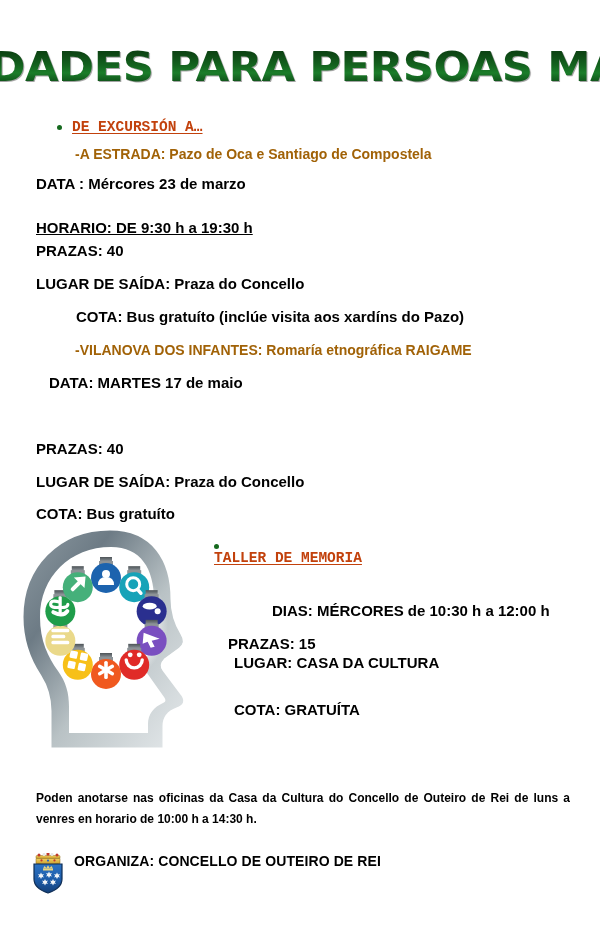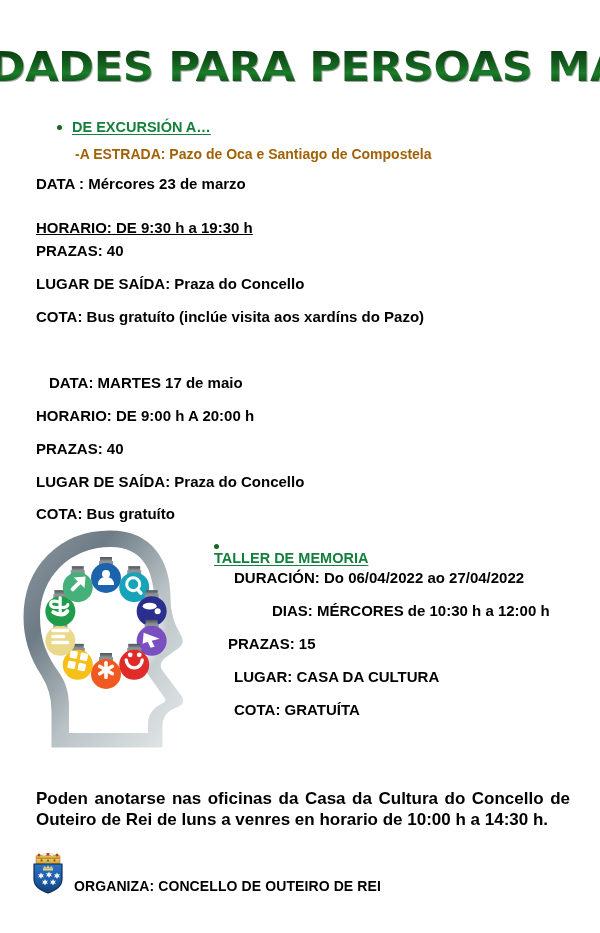--- a/index.html
+++ b/index.html
@@ -44,23 +44,24 @@
 
   
   .blk{position:absolute;font-weight:700;}
   .body-line{
     position:absolute;left:36px;
     font-size:15px;line-height:16px;
     font-weight:700;color:#000;
     white-space:nowrap;
   }
   .green-head{
-    color:#15803d;font-weight:700;
+    color:#c2410c;font-weight:700;
     text-decoration:underline;
     text-underline-offset:2px;
+    font-family:Liberation Mono, monospace;
   }
   .green-sub{color:#a16207;font-weight:700;}
 
   .bullet-row{position:absolute;display:flex;align-items:flex-start;}
   .bullet-dot{
     width:5px;height:5px;border-radius:50%;
     background:#15691e;margin-right:10px;margin-top:7px;flex:0 0 auto;
   }
 
   
@@ -71,26 +72,26 @@
 
   
   .prazo{
     position:absolute;left:36px;top:752px;
     font-size:13.5px;line-height:17px;font-weight:700;
     color:#15691e;text-decoration:underline;text-underline-offset:2px;
     white-space:nowrap;
   }
   .poden{
     position:absolute;left:36px;top:788px;width:534px;
-    font-size:17px;line-height:21px;font-weight:700;color:#000;
+    font-size:12px;line-height:21px;font-weight:700;color:#000;
     text-align:justify;
   }
   .organiza-row{
     position:absolute;left:30px;top:853px;
-    display:flex;align-items:flex-end;gap:8px;
+    display:flex;align-items:flex-start;gap:8px;
   }
   .organiza-label{
     font-size:14px;font-weight:700;color:#000;white-space:nowrap;
     letter-spacing:0.1px;
   }
   .crest{width:36px;height:41px;display:block;}
 </style>
 </head>
 <body>
 
@@ -104,25 +105,25 @@
     <span class="bullet-dot"></span>
     <span class="green-head" style="font-size:14.5px;line-height:18px;">DE EXCURSIÓN A…</span>
   </div>
 
   <div class="blk green-sub" style="left:75px;top:145px;font-size:14px;line-height:18px;white-space:nowrap;">-A ESTRADA: Pazo de Oca e Santiago de Compostela</div>
 
   <div class="body-line" style="top:176px;">DATA : Mércores 23 de marzo</div>
   <div class="body-line" style="top:220px;text-decoration:underline;">HORARIO:  DE  9:30 h a 19:30 h</div>
   <div class="body-line" style="top:243px;">PRAZAS: 40</div>
   <div class="body-line" style="top:276px;">LUGAR DE SAÍDA: Praza do Concello</div>
-  <div class="body-line" style="top:309px;">COTA: Bus gratuíto (inclúe visita aos xardíns do Pazo)</div>
-
+  <div class="body-line" style="top:309px;margin-left:40px;">COTA: Bus gratuíto (inclúe visita aos xardíns do Pazo)</div>
+
+  <div class="blk green-sub" style="left:75px;top:341px;font-size:14px;line-height:18px;white-space:nowrap;">-VILANOVA DOS INFANTES: Romaría etnográfica  RAIGAME</div>
 
   <div class="body-line" style="top:375px;padding-left:13px;">DATA:  MARTES 17 de maio</div>
-  <div class="body-line" style="top:408px;">HORARIO: DE 9:00 h A 20:00 h</div>
   <div class="body-line" style="top:441px;">PRAZAS: 40</div>
   <div class="body-line" style="top:474px;">LUGAR DE SAÍDA: Praza do Concello</div>
   <div class="body-line" style="top:506px;">COTA:  Bus gratuíto</div>
 
   <div class="brain-art">
     <svg viewBox="0 0 216 243" xmlns="http://www.w3.org/2000/svg" aria-hidden="true">
       <defs>
         <linearGradient id="headGrad" x1="0" y1="0" x2="1" y2="1">
           <stop offset="0%" stop-color="#8d9aa2"></stop>
           <stop offset="28%" stop-color="#6d7b85"></stop>
@@ -338,24 +339,23 @@
 
       <path d="M150 149 C147 145 148 142 151 139 L166 128 C171 124 172 119 168 113" fill="none" stroke="#ffffff" stroke-width="2.4" opacity="0.75"></path>
     </svg>
   </div>
 
   <div class="bullet-row" style="left:214px;top:537px;flex-direction:column;">
     <span class="bullet-dot"></span>
     <span class="green-head" style="font-size:14.5px;line-height:18px;">TALLER DE MEMORIA</span>
   </div>
 
-  <div class="body-line" style="left:234px;top:570px;">DURACIÓN: Do 06/04/2022  ao  27/04/2022</div>
   <div class="body-line" style="left:234px;top:603px;margin-left:38px;">DIAS: MÉRCORES  de 10:30 h a 12:00 h</div>
   <div class="body-line" style="left:228px;top:636px;">PRAZAS: 15</div>
-  <div class="body-line" style="left:234px;top:669px;">LUGAR: CASA DA CULTURA</div>
+  <div class="body-line" style="left:234px;top:655px;">LUGAR: CASA DA CULTURA</div>
   <div class="body-line" style="left:234px;top:702px;">COTA: GRATUÍTA</div>
 
   <div class="poden">Poden anotarse  nas oficinas da Casa da Cultura  do Concello de Outeiro de Rei de luns a venres en horario de 10:00 h a 14:30 h.</div>
 
   <div class="organiza-row">
     <svg class="crest" viewBox="0 0 36 41" xmlns="http://www.w3.org/2000/svg" aria-hidden="true">
       <defs>
         <linearGradient id="shieldG" x1="0" y1="0" x2="0" y2="1">
           <stop offset="0%" stop-color="#2d73c4"></stop>
           <stop offset="55%" stop-color="#1c5ba8"></stop>

